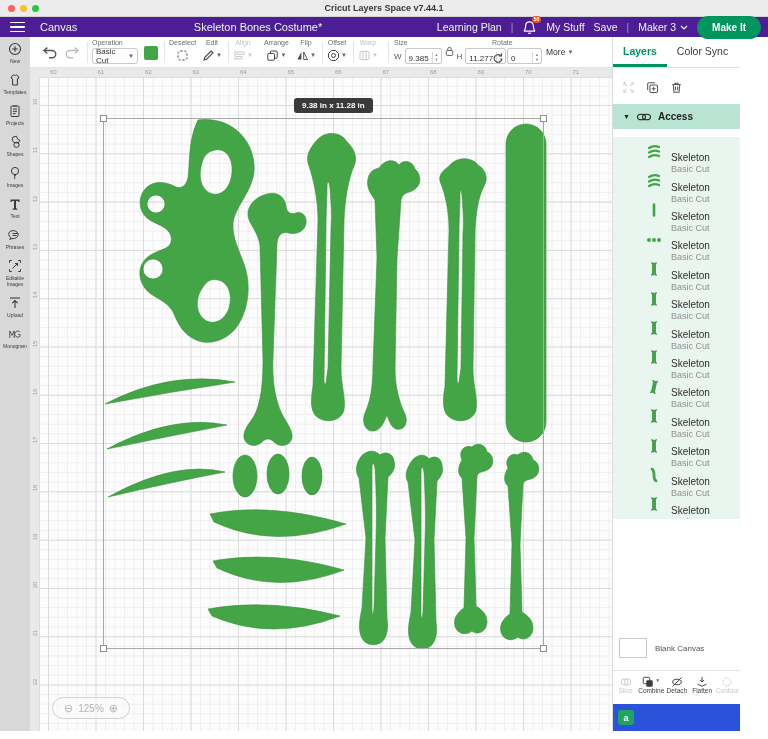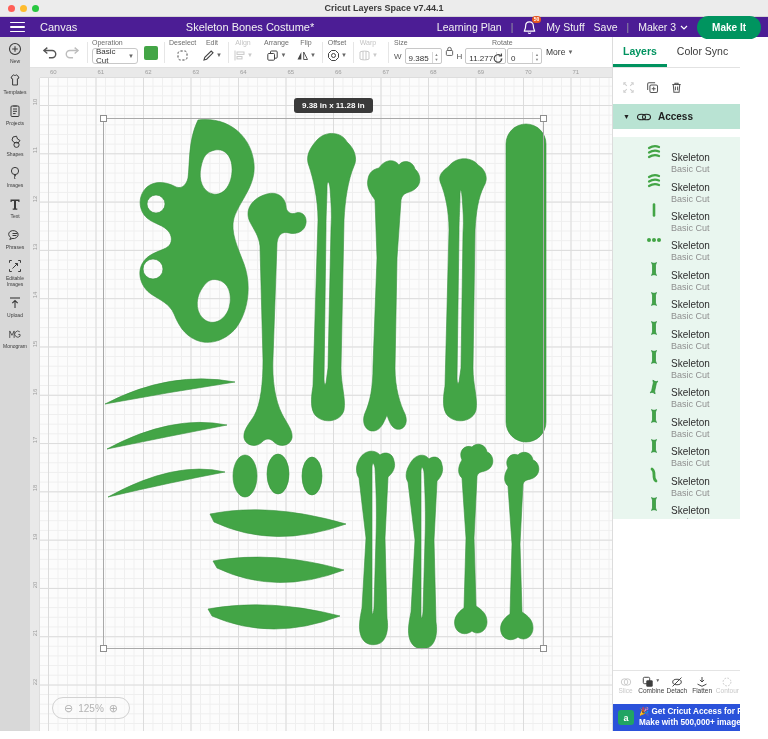--- a/index.html
+++ b/index.html
@@ -11,21 +11,21 @@
   .traffic { display:flex; gap:5px; margin-left:8px; }
   .light { width:7px; height:7px; border-radius:50%; display:inline-block; }
   .l-red{background:#ff5f57}.l-yel{background:#febc2e}.l-grn{background:#28c840}
   .mac-title { position:absolute; left:50%; transform:translateX(-50%); font-size:9px; font-weight:bold; color:#3a3a3a; white-space:nowrap; }
 
   
   .header { height:20px; background:#4c1d95; display:flex; align-items:center; color:#f2f2f2; position:relative; }
   .hamburger { width:15px; height:11px; margin-left:10px; display:flex; flex-direction:column; justify-content:space-between; cursor:pointer; }
   .hamburger span { height:1.8px; background:#fff; border-radius:1px; }
   .hdr-canvas { font-size:11px; margin-left:15px; }
-  .hdr-title { position:absolute; left:250px; transform:translateX(-50%); font-size:11px; white-space:nowrap; }
+  .hdr-title { position:absolute; left:258px; transform:translateX(-50%); font-size:11px; white-space:nowrap; }
   .hdr-right { margin-left:auto; display:flex; align-items:center; gap:9px; padding-right:7px; font-size:10.5px; }
   .hdr-sep { color:#9aa0a3; font-size:10px; }
   .bell-wrap { position:relative; width:15px; height:15px; }
   .badge { position:absolute; top:-4px; right:-4px; background:#e8571f; color:#fff; font-size:5px; font-weight:bold; border-radius:5px; padding:1px 2px; line-height:1; }
   .maker { display:flex; align-items:center; gap:4px; }
   .makeit { background:#00945f; color:#fff; font-size:10px; font-weight:bold; border:none; border-radius:13px; padding:6px 15px; cursor:pointer; }
 
   .main { display:flex; height:694px; }
 
   
@@ -607,20 +607,24 @@
             <span class="thumb"><svg viewBox="0 0 16 18">
                 <path d="M5.5,2.5 C7,3.6 9,3.6 10.5,2.5 L9.5,5 L9.5,13 L10.5,15.5 C9,14.4 7,14.4 5.5,15.5 L6.5,13 L6.5,5 Z" fill="#43a546" stroke="#2f8f3f" stroke-width="0.7"></path>
               </svg></span>
             <span class="lmeta">
               <span class="lname">Skeleton</span>
               <span class="lop">Basic Cut</span>
             </span>
           </div>
         </div>
       <div class="panel-spacer"></div>
+      <div class="blank-row">
+        <span class="blank-swatch"></span>
+        <span class="blank-lbl">Blank Canvas</span>
+      </div>
       <div class="actions">
           <div class="act disabled">
             <span style="display:flex;align-items:center;gap:1px">
               <span style="width:12px;height:12px;display:inline-block"><svg viewBox="0 0 14 14" fill="none" stroke="currentColor" stroke-width="1.1">
                   <circle cx="5.3" cy="7" r="3.8"></circle>
                   <circle cx="8.7" cy="7" r="3.8"></circle>
                 </svg></span>
             </span>
             <span class="alab">Slice</span>
           </div>
@@ -656,20 +660,16 @@
             <span style="display:flex;align-items:center;gap:1px">
               <span style="width:12px;height:12px;display:inline-block"><svg viewBox="0 0 14 14" fill="none" stroke="currentColor" stroke-width="1.1" stroke-dasharray="2,1.6">
                   <circle cx="7" cy="7" r="4.6"></circle>
                 </svg></span>
             </span>
             <span class="alab">Contour</span>
           </div>
         </div>
       <div class="banner">
         <span class="banner-ico">a</span>
-        <div class="banner-txt">
-          <div><span>🎉</span> <span>Get Cricut Access for FREE.</span></div>
-          <div>Make with 500,000+ images.</div>
-        </div>
       </div>
     </div>
   </div>
 </div>
 
 </body></html>

